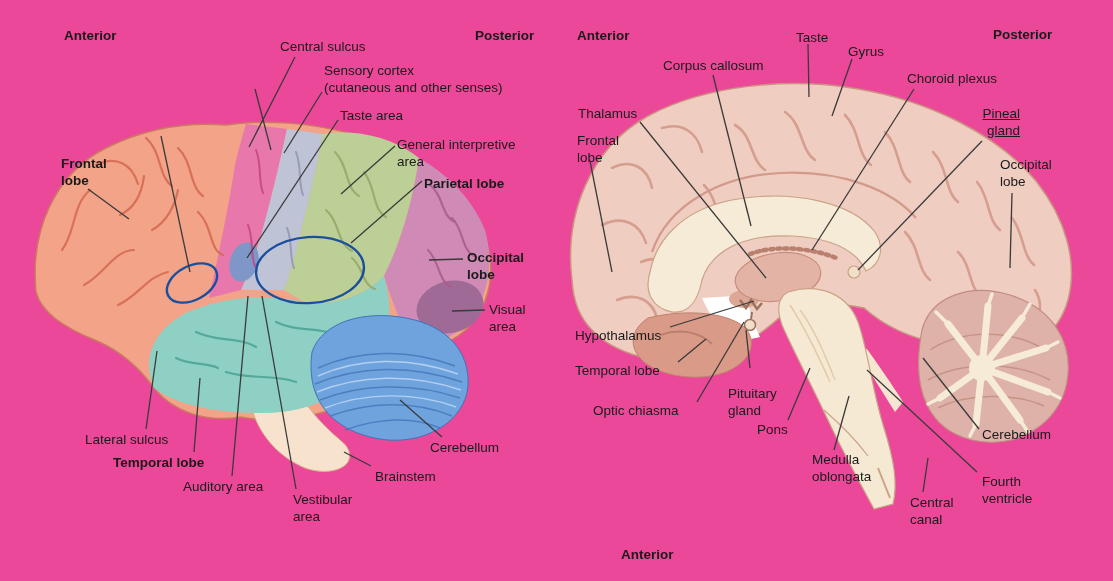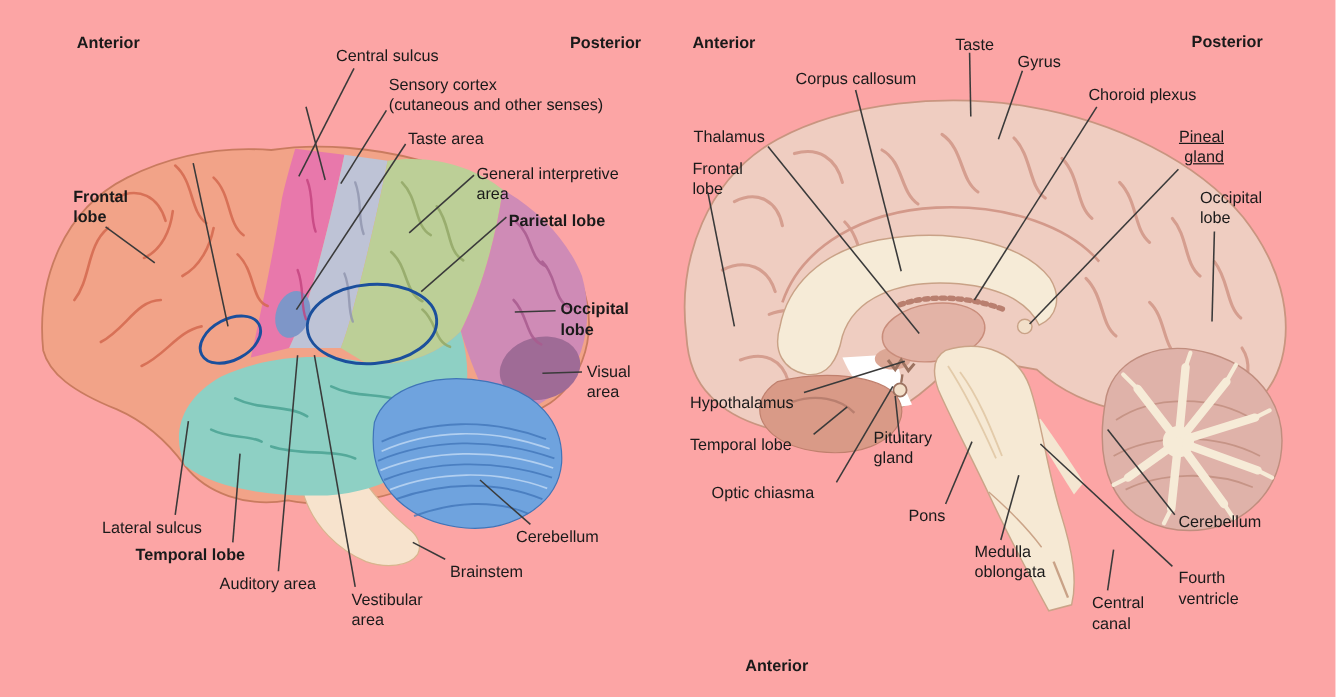--- a/index.html
+++ b/index.html
@@ -1,16 +1,16 @@
 <!DOCTYPE html>
 <html><head>
 <meta charset="utf-8">
 <style>
   html,body{margin:0;padding:0;background:#ffffff;}
-  #canvas{position:relative;width:1113px;height:581px;background:#fca5a5;overflow:hidden;
+  #canvas{position:relative;width:1113px;height:581px;background:#ec4899;overflow:hidden;
           font-family:"Liberation Sans", sans-serif;}
   #art{position:absolute;left:0;top:0;}
   .lbl{position:absolute;font-size:13.5px;line-height:17px;color:#1a1a1a;white-space:nowrap;}
   .lbl span{display:block;}
   .b{font-weight:bold;}
   .ctr{text-align:right;text-decoration:underline;}
 </style>
 </head>
 <body>
 
@@ -284,21 +284,21 @@
     </div>
   <div class="lbl" style="left:575px;top:327px">
       <span>Hypothalamus</span>
     </div>
   <div class="lbl" style="left:575px;top:362px">
       <span>Temporal lobe</span>
     </div>
   <div class="lbl" style="left:593px;top:402px">
       <span>Optic chiasma</span>
     </div>
-  <div class="lbl" style="left:728px;top:356px">
+  <div class="lbl" style="left:728px;top:385px">
     <span>Pituitary</span>
       <span>gland</span>
     </div>
   <div class="lbl" style="left:757px;top:421px">
       <span>Pons</span>
     </div>
   <div class="lbl" style="left:812px;top:451px">
     <span>Medulla</span>
       <span>oblongata</span>
     </div>

